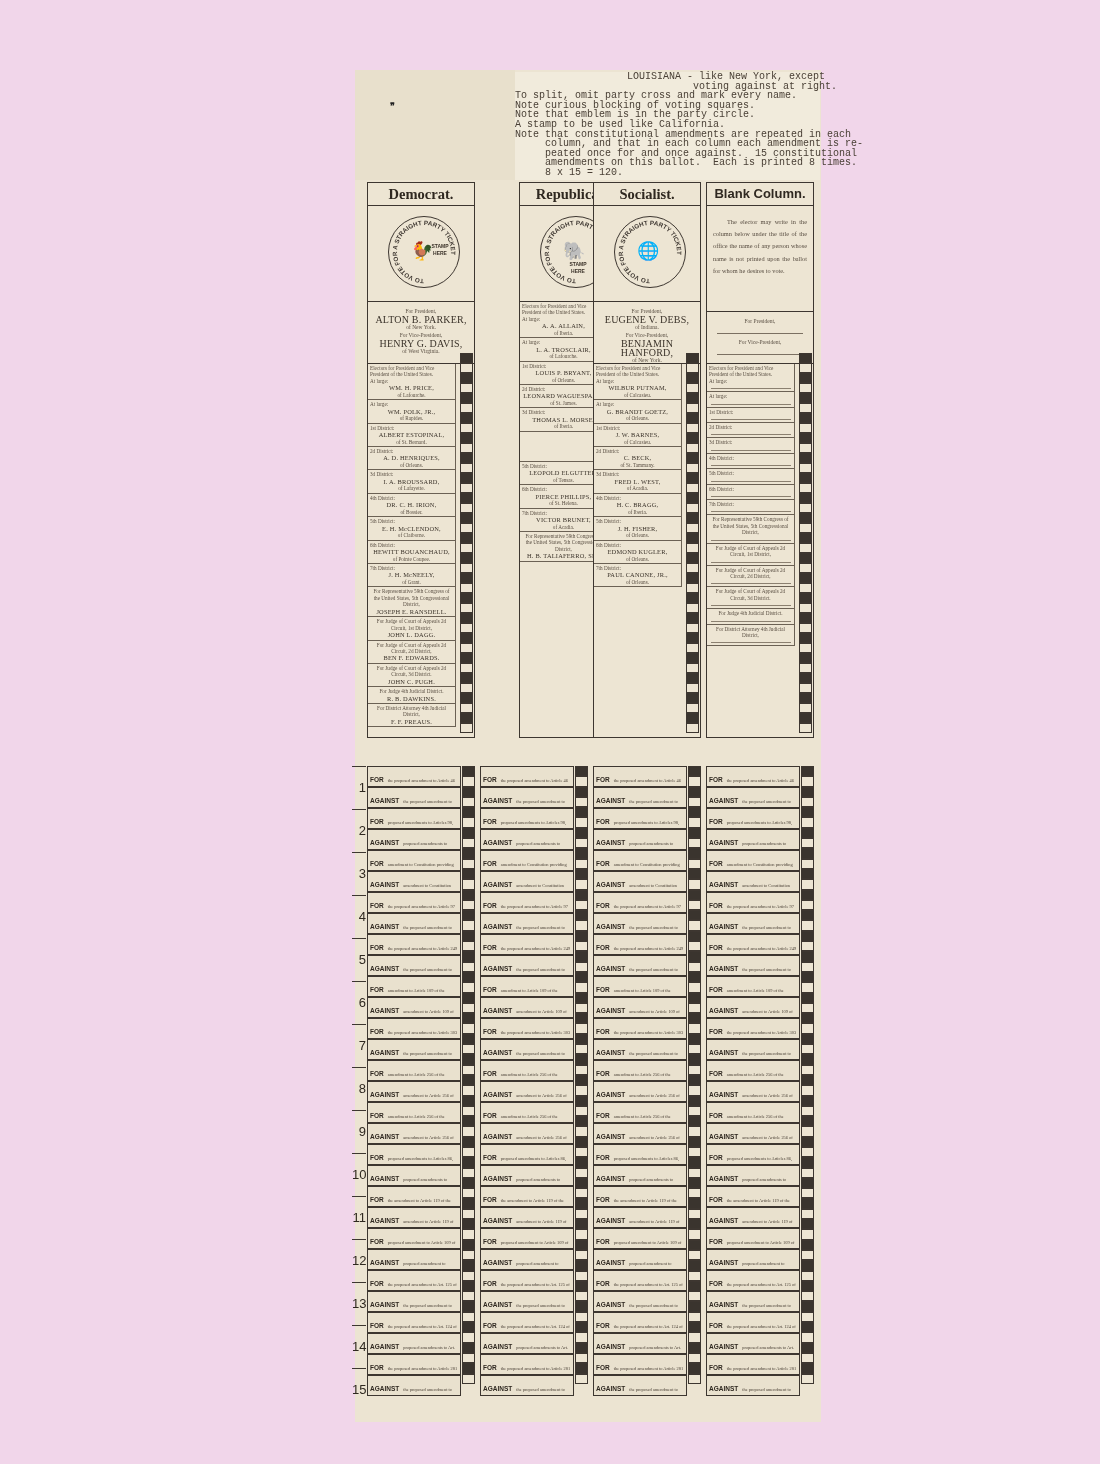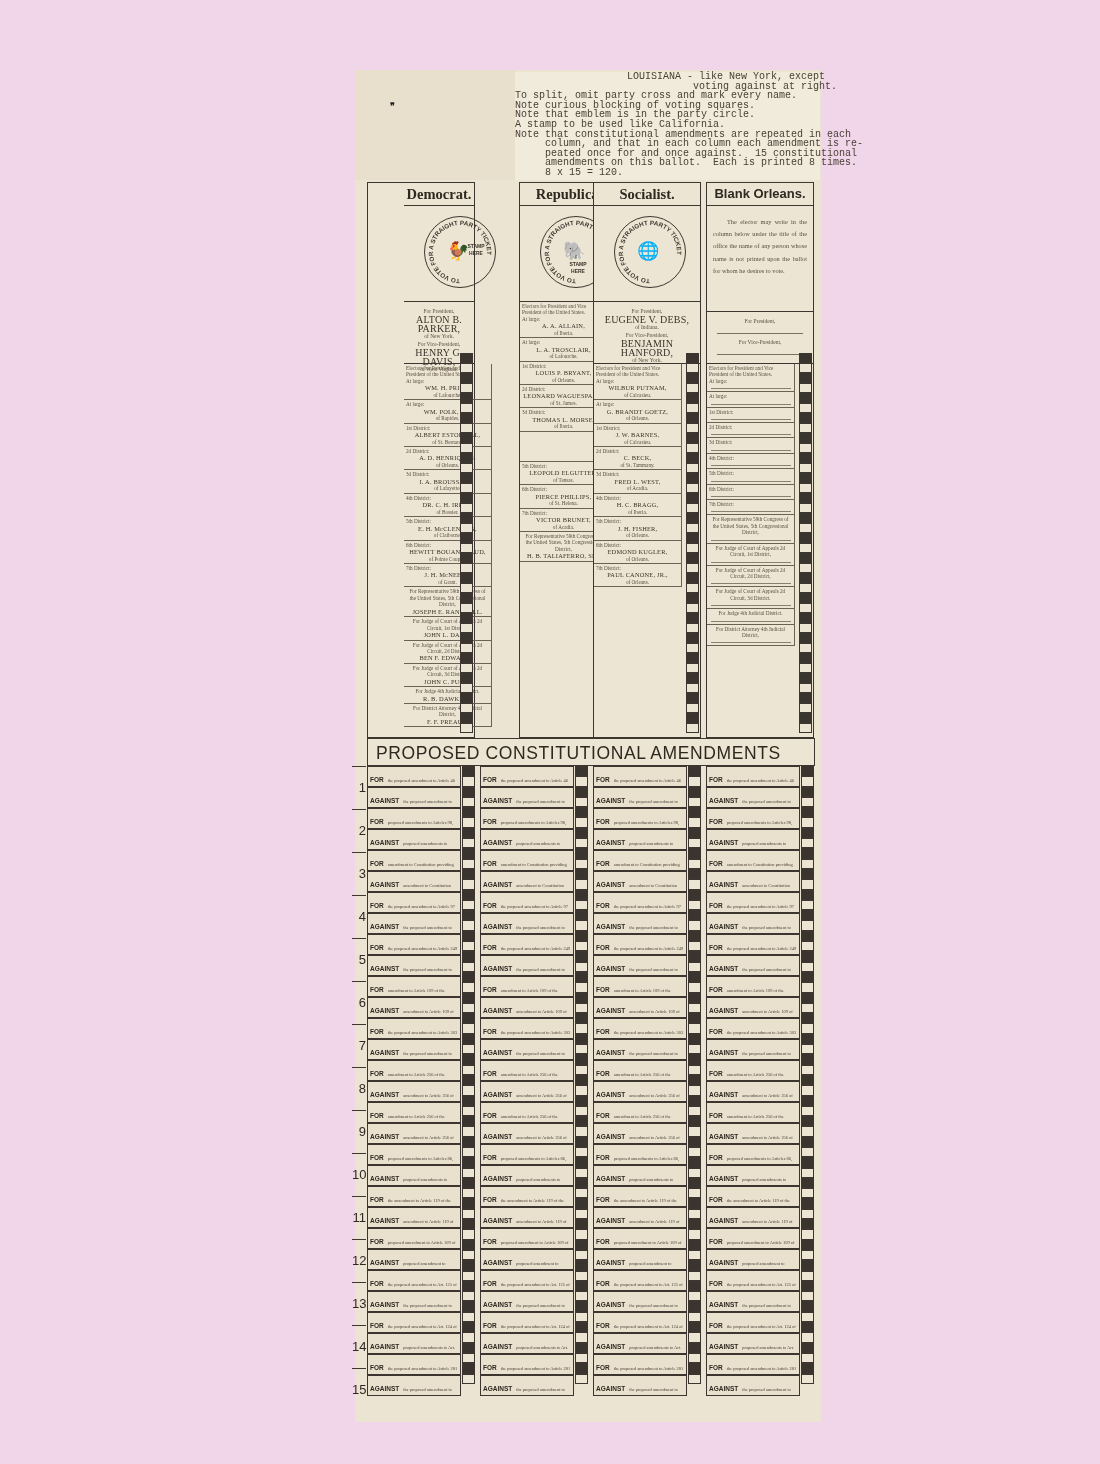--- a/index.html
+++ b/index.html
@@ -59,39 +59,38 @@
     <div class="l">Note that emblem is in the party circle.</div>
     <div class="l">A stamp to be used like California.</div>
     <div class="l">Note that constitutional amendments are repeated in each</div>
     <div class="l">     column, and that in each column each amendment is re-</div>
     <div class="l">     peated once for and once against.  15 constitutional</div>
     <div class="l">     amendments on this ballot.  Each is printed 8 times.</div>
     <div class="l">     8 x 15 = 120.</div>
   </div>
 
 <div class="ballot" id="ballot">
-  <div class="amend-head">PROPOSED CONSTITUTIONAL AMENDMENTS</div>
   <div class="num-col" id="numcol">
       <div class="num">1</div>
       <div class="num">2</div>
       <div class="num">3</div>
       <div class="num">4</div>
       <div class="num">5</div>
       <div class="num">6</div>
       <div class="num">7</div>
       <div class="num">8</div>
       <div class="num">9</div>
       <div class="num">10</div>
       <div class="num">11</div>
       <div class="num">12</div>
       <div class="num">13</div>
       <div class="num">14</div>
       <div class="num">15</div>
     </div>
-<div class="col" style="left: 0px; height: 556px; padding-left: 36px;">
+<div class="col" style="left: 0px; height: 556px;">
       <div class="col-head">Democrat.</div>
       <div class="emblem">
         <div class="circle">
           <svg class="ring" viewBox="0 0 70 70">
             <defs>
               <path id="rp0" d="M 35 62 A 27 27 0 1 1 35.1 62" fill="none"></path>
             </defs>
             <text font-size="6.3" font-family="Liberation Sans, sans-serif" font-weight="bold" fill="#3d3630"><textPath href="#rp0">TO VOTE FOR A STRAIGHT PARTY TICKET</textPath></text>
           </svg>
           <span class="inner">🐓</span>
@@ -428,21 +427,21 @@
         <div class="bx"></div>
         <div class="bx dk"></div>
         <div class="bx"></div>
         <div class="bx dk"></div>
         <div class="bx"></div>
         <div class="bx dk"></div>
         <div class="bx"></div>
       </div>
     </div>
     <div class="col" style="left: 339px; height: 556px;">
-      <div class="col-head blank">Blank Orleans.</div>
+      <div class="col-head blank">Blank Column.</div>
       <div class="emblem" style="height: 105px;">
         <div class="blank-info">The elector may write in the column below under the title of the office the name of any person whose name is not printed upon the ballot for whom he desires to vote.</div>
       </div>
       <div class="pres" style="height: 52px;">
         <div class="lbl">For President,</div>
         <div class="line"></div>
         <div class="lbl">For Vice-President,</div>
         <div class="line"></div>
       </div>
       <div class="races">

